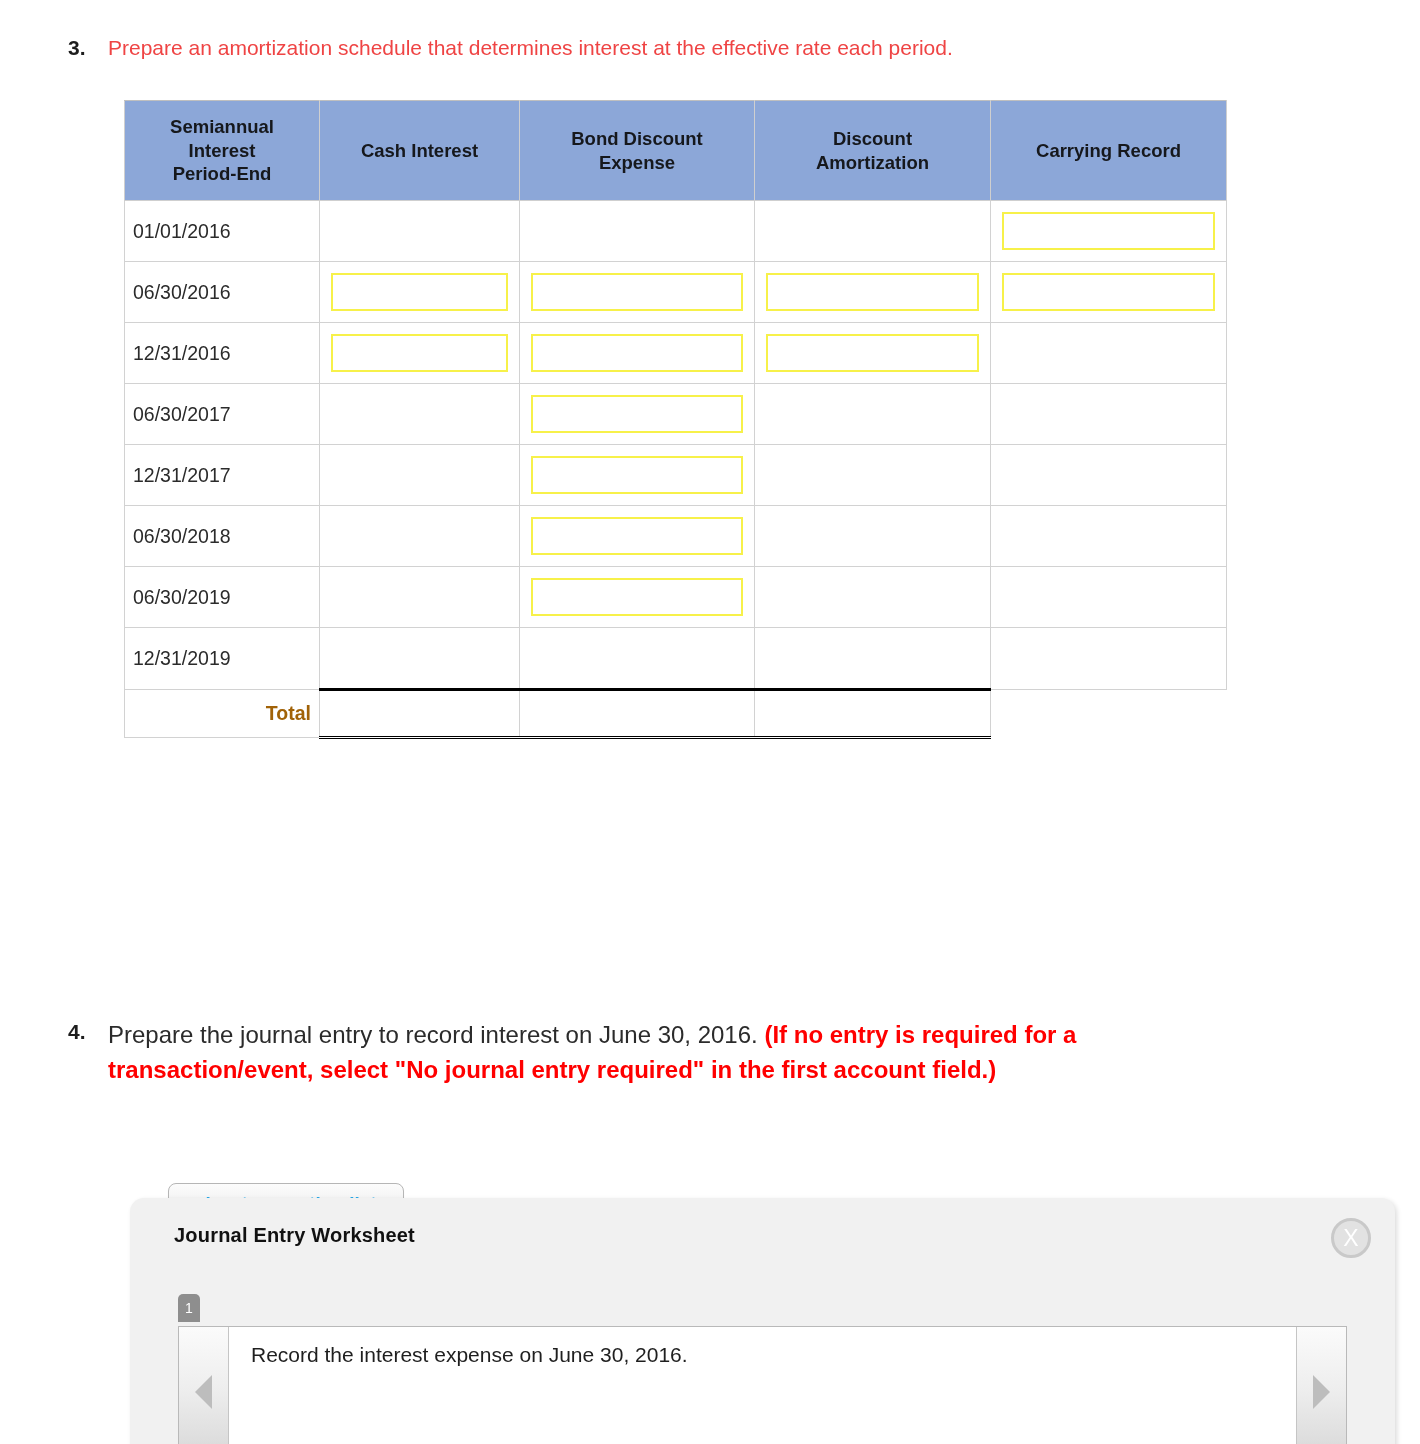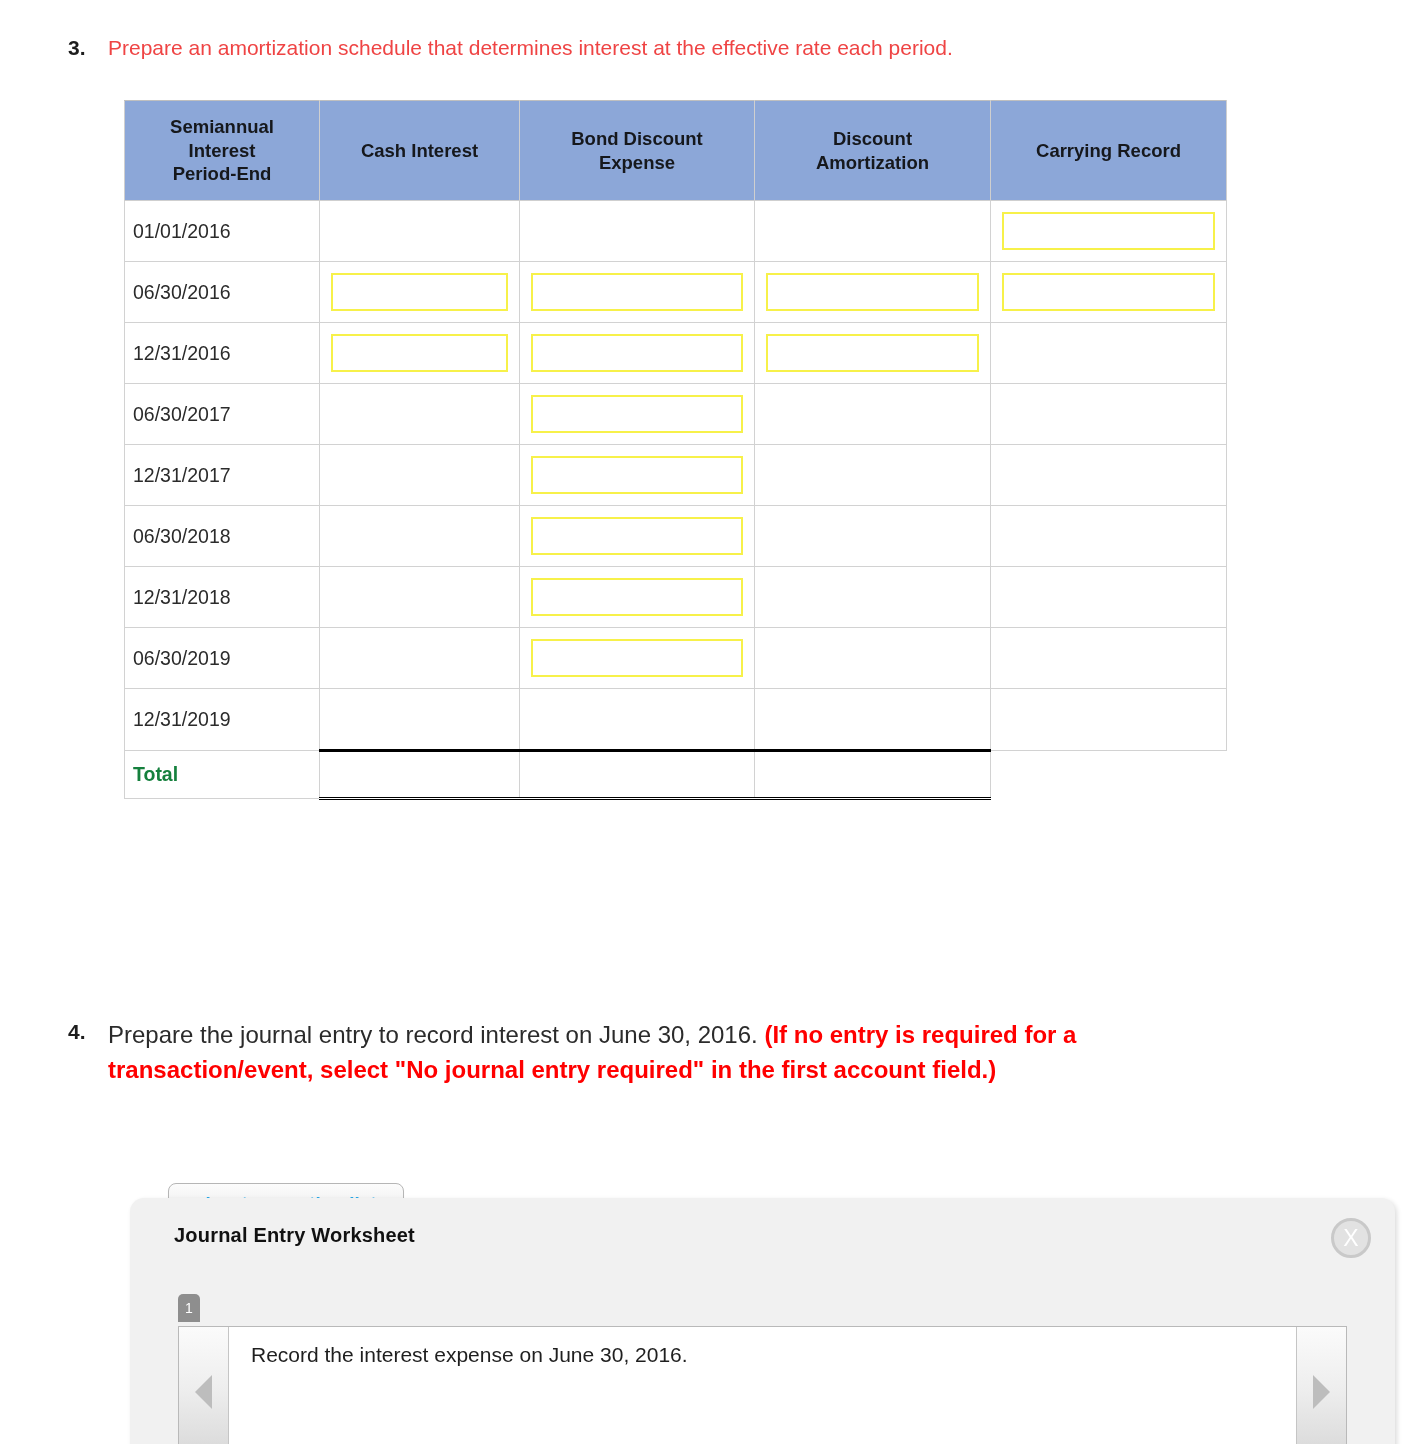--- a/index.html
+++ b/index.html
@@ -82,22 +82,22 @@
   td.datecell {
     font-size: 19.5px;
     color: #2b2b2b;
     padding-left: 9px;
     text-align: left;
     white-space: nowrap;
   }
   td.totallabel {
     font-size: 19.5px;
     font-weight: bold;
-    color: #15803d;
-    text-align: left;
+    color: #a16207;
+    text-align: right;
     margin-left: 20px;
   }
   .inputbox {
     display: block;
     height: 38px;
     margin: 3px 3px;
     border: 2px solid #f7f14a;
     background: #ffffff;
   }
   .blankcell { display: block; height: 38px; margin: 3px; }
@@ -387,35 +387,20 @@
             <span class="inputbox"></span>
           </td>
           <td>
             <span class="blankcell"></span>
           </td>
           <td>
             <span class="blankcell"></span>
           </td>
         </tr>
         <tr>
-          <td class="datecell">12/31/2018</td>
-          <td>
-            <span class="blankcell"></span>
-          </td>
-          <td>
-            <span class="inputbox"></span>
-          </td>
-          <td>
-            <span class="blankcell"></span>
-          </td>
-          <td>
-            <span class="blankcell"></span>
-          </td>
-        </tr>
-        <tr>
           <td class="datecell">06/30/2019</td>
           <td>
             <span class="blankcell"></span>
           </td>
           <td>
             <span class="inputbox"></span>
           </td>
           <td>
             <span class="blankcell"></span>
           </td>

